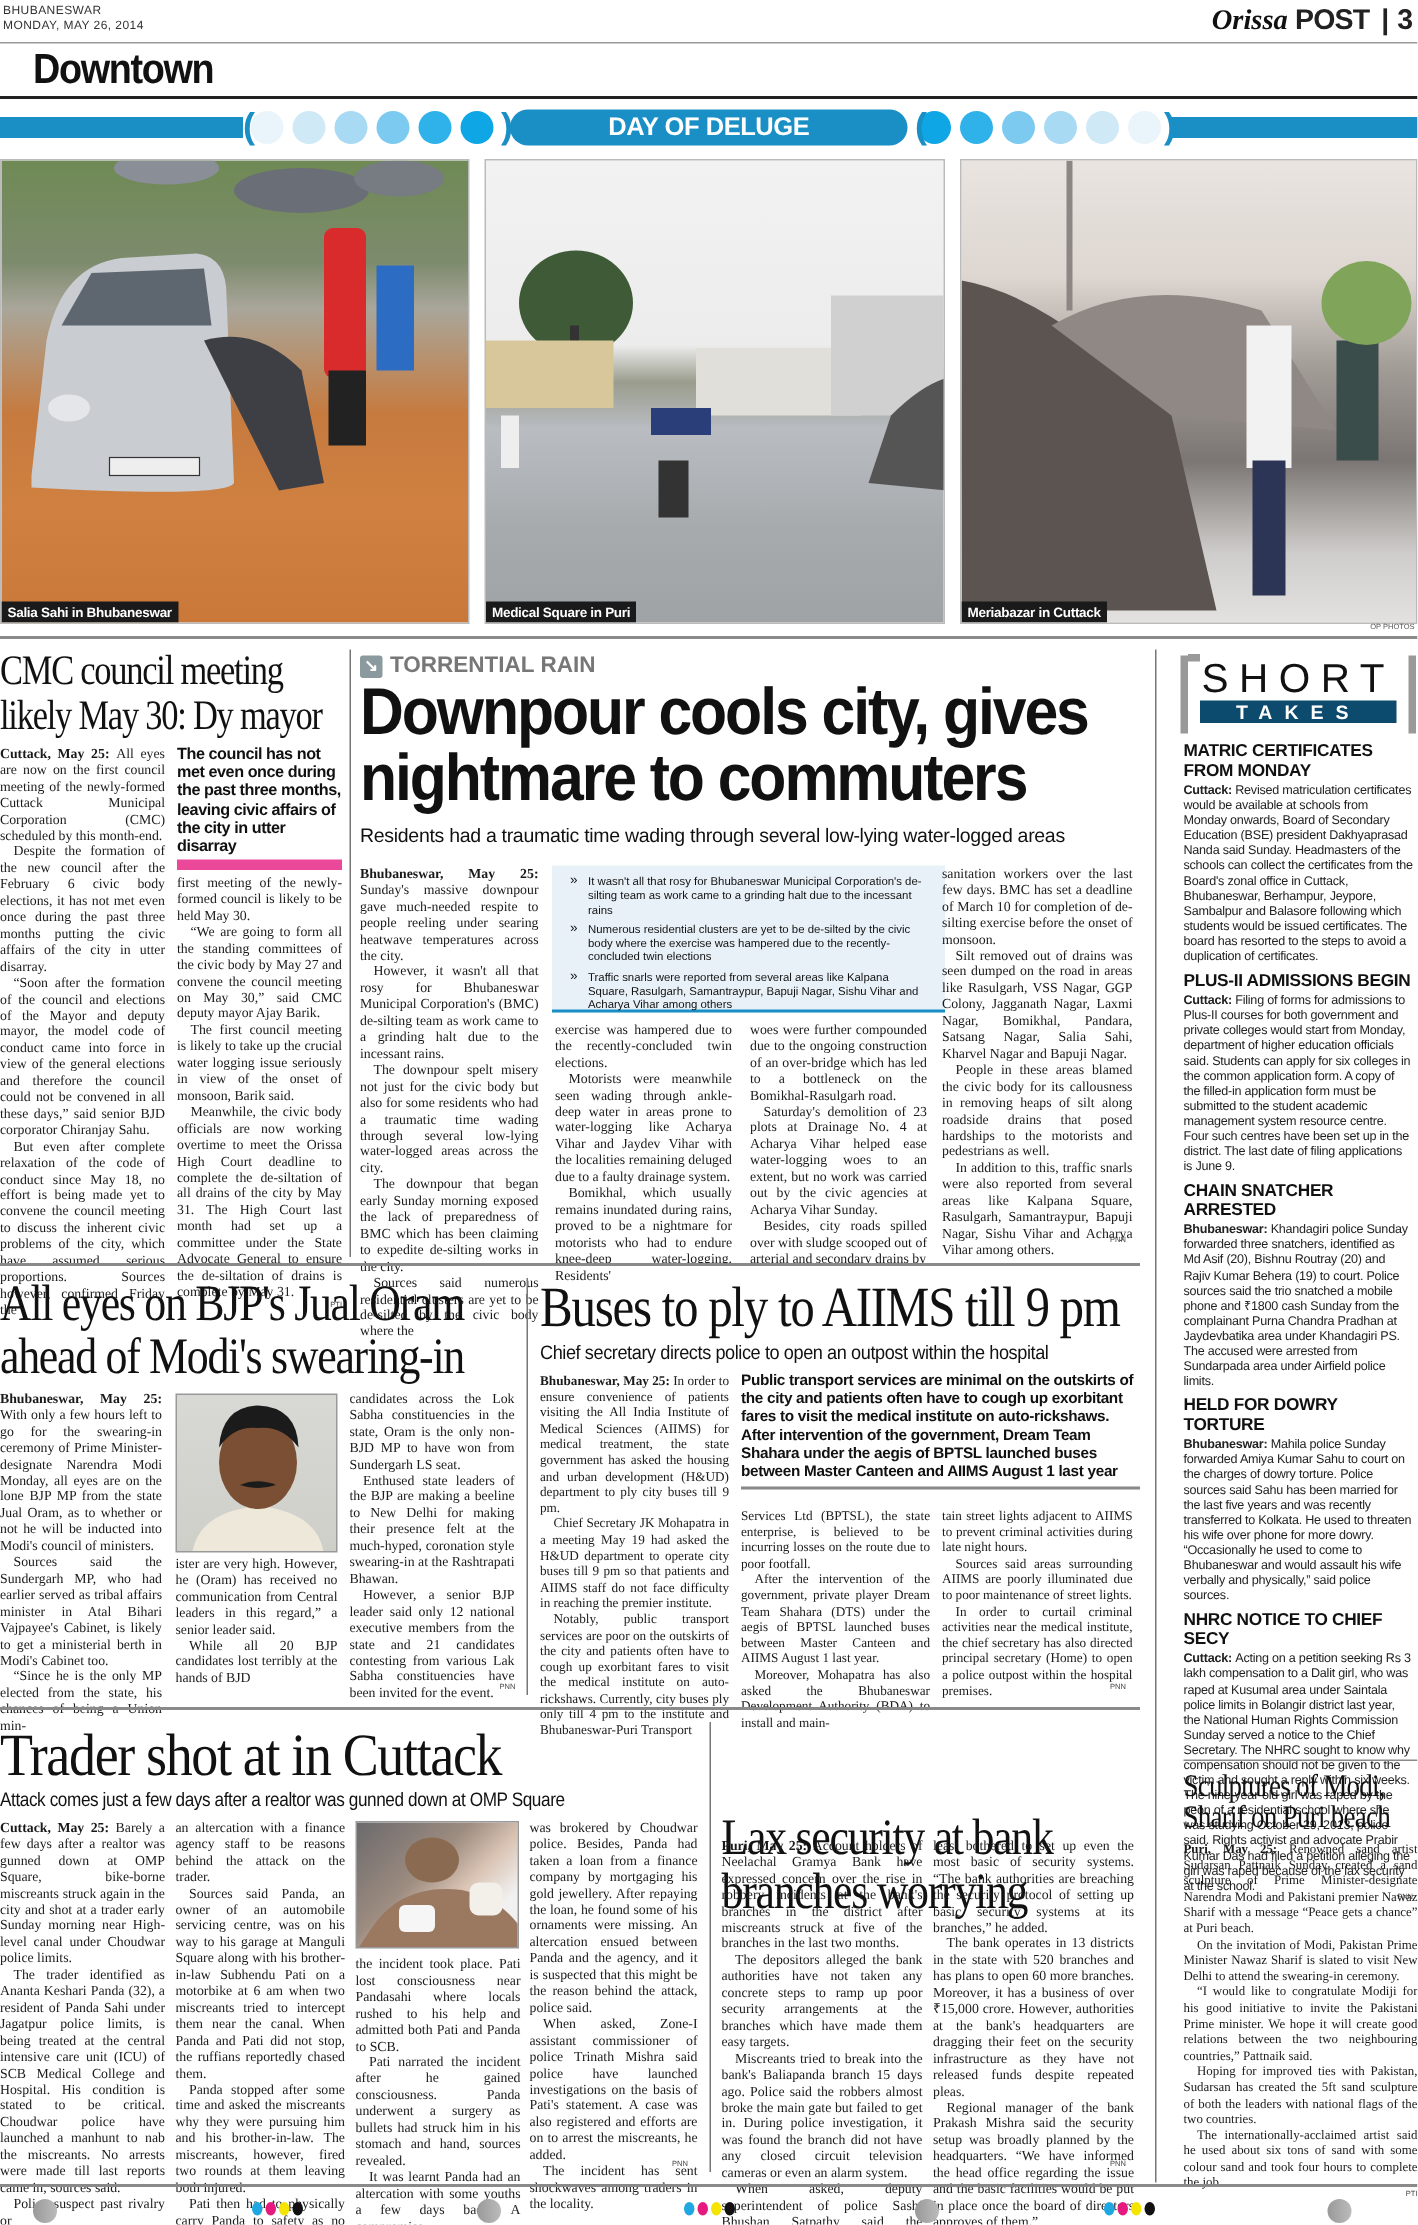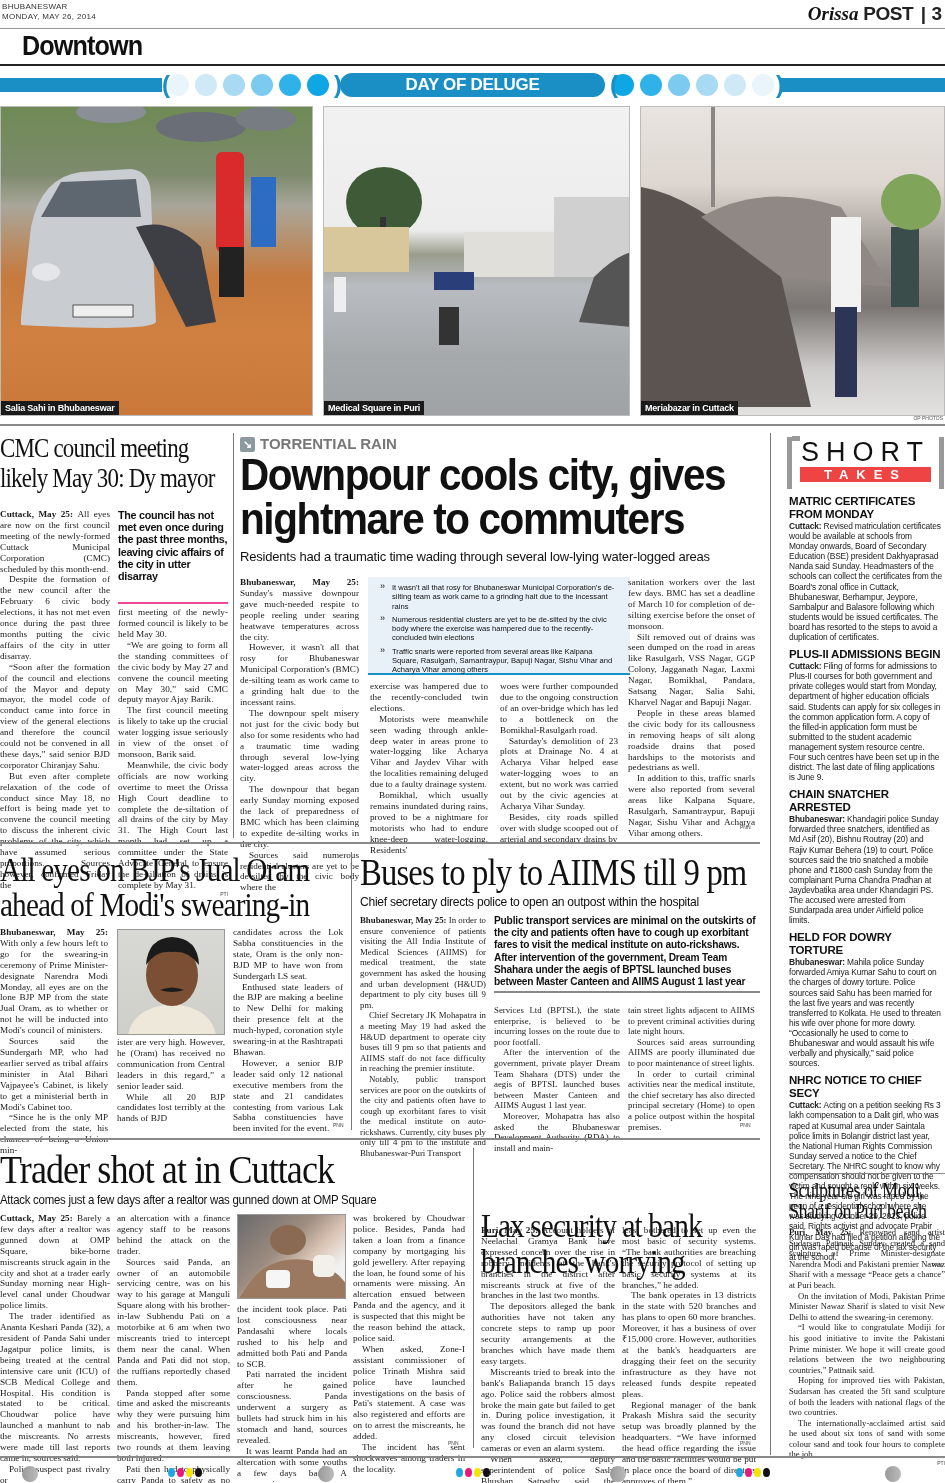--- a/index.html
+++ b/index.html
@@ -133,29 +133,29 @@
     <ellipse cx="270" cy="95" rx="30" ry="28" fill="#7fa45a"></ellipse>
     <rect x="70" y="0" width="4" height="100" fill="#8c8784"></rect>
   </svg>
   <div class="cap">Meriabazar in Cuttack</div>
 </div>
 <div class="abs sans" id="opphotos">OP PHOTOS</div>
 <div class="hr" style="left:0;top:424px;width:945px"></div>
 
 <div class="abs" style="left:0;top:433px;width:228px">
   <div class="hl" style="font-size:28px;line-height:30px;transform:scaleX(.82);transform-origin:left;width:280px">CMC council meeting likely May 30: Dy mayor</div>
-  <div style="display:flex;gap:8px;margin-top:16px">
+  <div style="display:flex;gap:8px;margin-top:4px">
     <div class="body" style="width:110px" id="cmc-c1">
         <p class="first"><b>Cuttack, May 25: </b>All eyes are now on the first council meeting of the newly-formed Cuttack Municipal Corporation (CMC) scheduled by this month-end.</p>
         <p>Despite the formation of the new council after the February 6 civic body elections, it has not met even once during the past three months putting the civic affairs of the city in utter disarray.</p>
         <p>“Soon after the formation of the council and elections of the Mayor and deputy mayor, the model code of conduct came into force in view of the general elections and therefore the council could not be convened in all these days,” said senior BJD corporator Chiranjay Sahu.</p>
         <p>But even after complete relaxation of the code of conduct since May 18, no effort is being made yet to convene the council meeting to discuss the inherent civic problems of the city, which have assumed serious proportions. Sources however, confirmed Friday the</p>
       </div>
     <div style="width:110px">
-      <div class="pullq" style="font-size:10.8px;line-height:12.2px;letter-spacing:-.3px;border-bottom:2px solid #ec4899;padding-bottom:20px;margin-bottom:3px">The council has not met even once during the past three months, leaving civic affairs of the city in utter disarray</div>
+      <div class="pullq" style="font-size:10.8px;line-height:12.2px;letter-spacing:-.3px;border-bottom:7px solid #ec4899;padding-bottom:3px;margin-bottom:3px">The council has not met even once during the past three months, leaving civic affairs of the city in utter disarray</div>
       <div class="body" id="cmc-c2">
           <p class="first">first meeting of the newly-formed council is likely to be held May 30.</p>
           <p>“We are going to form all the standing committees of the civic body by May 27 and convene the council meeting on May 30,” said CMC deputy mayor Ajay Barik.</p>
           <p>The first council meeting is likely to take up the crucial water logging issue seriously in view of the onset of monsoon, Barik said.</p>
           <p>Meanwhile, the civic body officials are now working overtime to meet the Orissa High Court deadline to complete the de-siltation of all drains of the city by May 31. The High Court last month had set up a committee under the State Advocate General to ensure the de-siltation of drains is complete by May 31.</p>
         </div>
       <span class="credit">PTI</span>
     </div>
   </div>
 </div>
@@ -200,21 +200,21 @@
     <p>In addition to this, traffic snarls were also reported from several areas like Kalpana Square, Rasulgarh, Samantraypur, Bapuji Nagar, Sishu Vihar and Acharya Vihar among others.</p>
   </div>
 <span class="abs credit" style="left:740px;top:824px">PNN</span>
 <div class="hr" style="left:0;top:842px;width:760px"></div>
 <div class="vr" style="left:770px;top:433px;height:1022px"></div>
 
 <div class="abs" style="left:789px;top:437px;width:153px">
   <div style="position:relative;height:52px;border-left:5px solid #999;border-right:5px solid #999;margin:0 -2px">
     <div style="position:absolute;top:-1px;left:0;right:0;border-top:5px solid #999;width:8px"></div>
     <div class="sans" style="text-align:center;font-size:27px;letter-spacing:7px;line-height:30px;color:#111;font-weight:normal">SHORT</div>
-    <div class="sans" style="margin:0 8px;background:#ef4444;color:#fff;text-align:center;font-size:13px;letter-spacing:8px;line-height:15px;font-weight:bold">TAKES</div>
+    <div class="sans" style="margin:0 8px;background:#0c4a6e;color:#fff;text-align:center;font-size:13px;letter-spacing:8px;line-height:15px;font-weight:bold">TAKES</div>
   </div>
   <div id="st-items">
       <div class="st-h">MATRIC CERTIFICATES FROM MONDAY</div>
       <div class="st-b"><b>Cuttack: </b><span>Revised matriculation certificates would be available at schools from Monday onwards, Board of Secondary Education (BSE) president Dakhyaprasad Nanda said Sunday. Headmasters of the schools can collect the certificates from the Board's zonal office in Cuttack, Bhubaneswar, Berhampur, Jeypore, Sambalpur and Balasore following which students would be issued certificates. The board has resorted to the steps to avoid a duplication of certificates.</span></div>
       <div class="st-h">PLUS-II ADMISSIONS BEGIN</div>
       <div class="st-b"><b>Cuttack: </b><span>Filing of forms for admissions to Plus-II courses for both government and private colleges would start from Monday, department of higher education officials said. Students can apply for six colleges in the common application form. A copy of the filled-in application form must be submitted to the student academic management system resource centre. Four such centres have been set up in the district. The last date of filing applications is June 9.</span></div>
       <div class="st-h">CHAIN SNATCHER ARRESTED</div>
       <div class="st-b"><b>Bhubaneswar: </b><span>Khandagiri police Sunday forwarded three snatchers, identified as Md Asif (20), Bishnu Routray (20) and Rajiv Kumar Behera (19) to court. Police sources said the trio snatched a mobile phone and ₹1800 cash Sunday from the complainant Purna Chandra Pradhan at Jaydevbatika area under Khandagiri PS. The accused were arrested from Sundarpada area under Airfield police limits.</span></div>
       <div class="st-h">HELD FOR DOWRY TORTURE</div>
       <div class="st-b"><b>Bhubaneswar: </b><span>Mahila police Sunday forwarded Amiya Kumar Sahu to court on the charges of dowry torture. Police sources said Sahu has been married for the last five years and was recently transferred to Kolkata. He used to threaten his wife over phone for more dowry. “Occasionally he used to come to Bhubaneswar and would assault his wife verbally and physically,” said police sources.</span></div>

